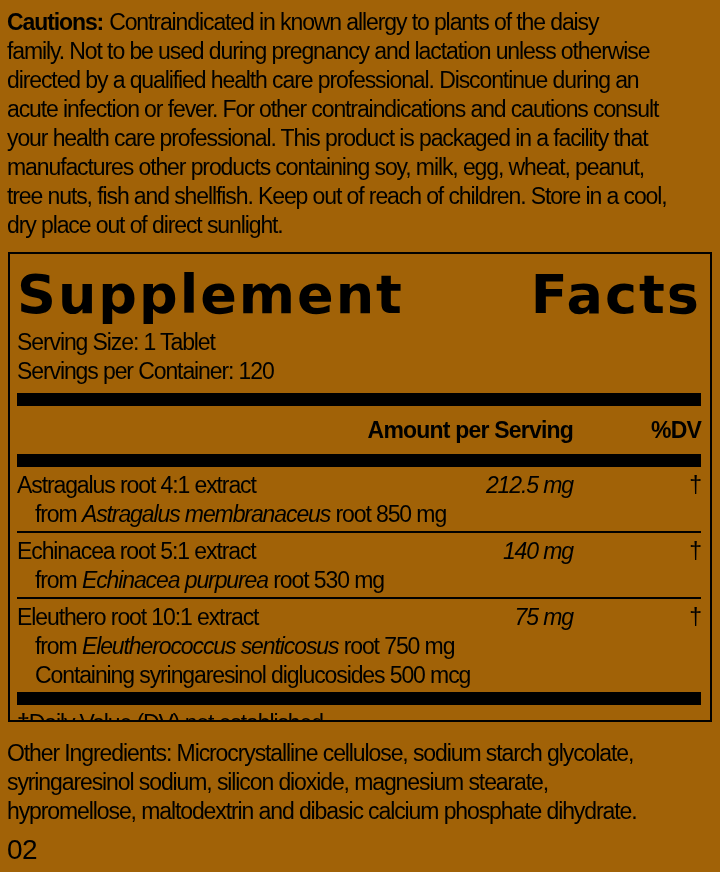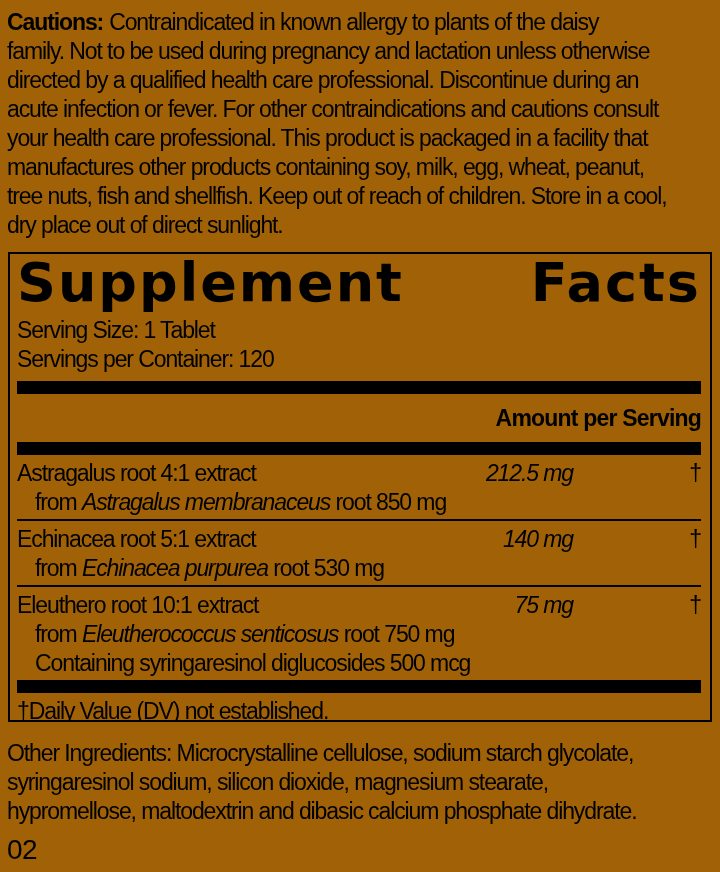--- a/index.html
+++ b/index.html
@@ -33,21 +33,21 @@
   }
   .f-title {
     display: flex;
     justify-content: space-between;
     align-items: baseline;
     font-family: "DejaVu Sans", "Liberation Sans", sans-serif;
     font-weight: bold;
     font-size: 54px;
     line-height: 58px;
     letter-spacing: 2px;
-    margin-top: 0;
+    margin-top: 12px;
   }
   .f-serving { margin-top: 4px; line-height: 29px; }
   .bar { height: 13px; background: #000; }
   .bar-top { margin-top: 7px; }
 
   .f-hdr {
     display: flex;
     align-items: center;
     height: 48px;
     font-weight: bold;
@@ -102,20 +102,21 @@
     <div class="f-serving">
       <div>Serving Size: 1 Tablet</div>
       <div>Servings per Container: 120</div>
     </div>
 
     <div class="bar bar-top"></div>
 
     <div class="f-hdr">
       <span class="spacer"></span>
       <span class="hdr-amt">Amount per Serving</span>
+      <span class="col-dv">%DV</span>
     </div>
 
     <div class="bar"></div>
 
     <div id="rows">
         <div class="trow">
           <div class="tline">
             <span class="tname">Astragalus root 4:1 extract</span>
             <span class="tamt">212.5 mg</span>
             <span class="col-dv">†</span>

